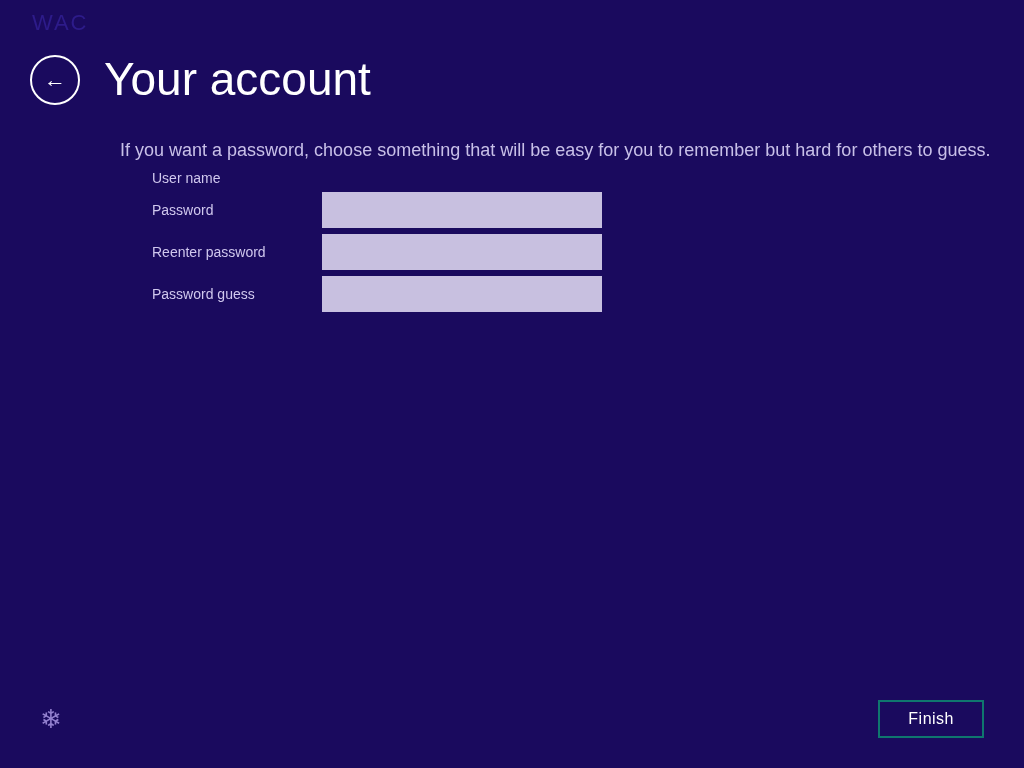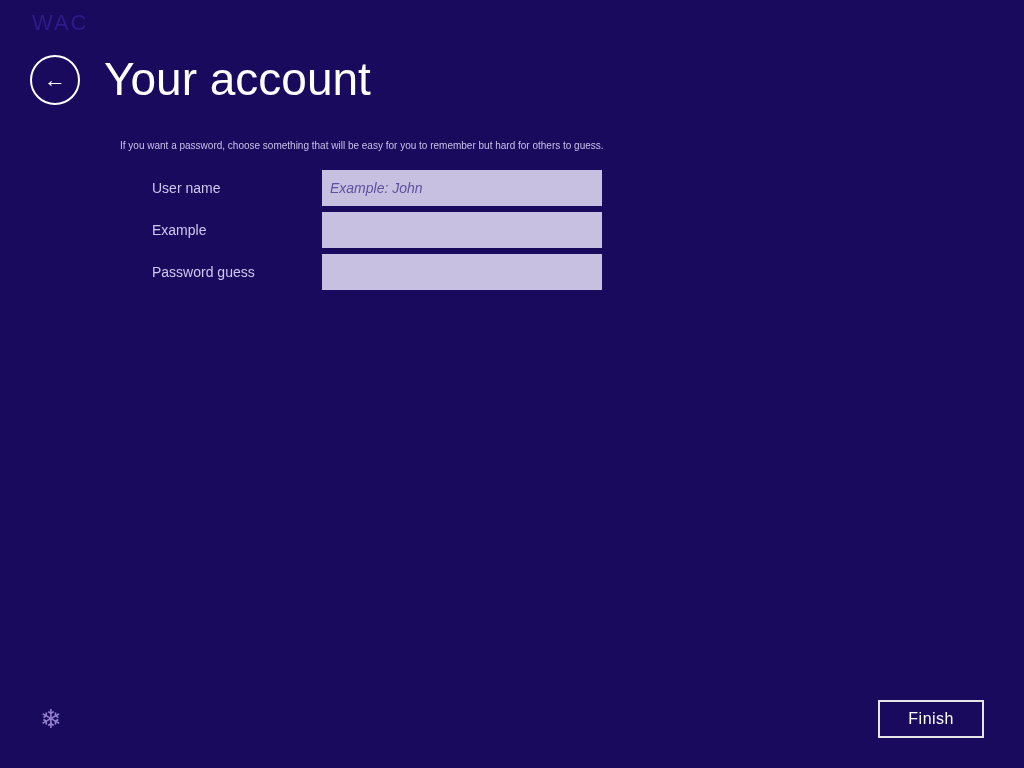--- a/index.html
+++ b/index.html
@@ -56,21 +56,21 @@
       font-weight: 200;
       color: #ffffff;
       letter-spacing: 0px;
     }
 
     
     .description {
       position: absolute;
       top: 140px;
       left: 120px;
-      font-size: 10px;
+      font-size: 18px;
       color: #c8c0e8;
       font-weight: 300;
       text-align: center;
     }
 
     
     .form-container {
       position: absolute;
       top: 170px;
       left: 120px;
@@ -114,21 +114,21 @@
       left: 40px;
       right: 40px;
       display: flex;
       align-items: center;
       justify-content: space-between;
     }
 
     
     .finish-button {
       background: transparent;
-      border: 2px solid #e5e5e5;
+      border: 2px solid #0f766e;
       color: #ffffff;
       font-size: 16px;
       font-weight: 300;
       padding: 8px 28px;
       cursor: pointer;
       font-family: 'Segoe UI', Arial, sans-serif;
       letter-spacing: 0.5px;
     }
 
     
@@ -147,28 +147,31 @@
 </button>
 
 <div class="page-title">Your account</div>
 
 <div class="description">If you want a password, choose something that will be easy for you to remember but hard for others to guess.</div>
 
 <div class="form-container">
 
   <div class="form-row">
     <label class="form-label" for="input-username">User name</label>
-    <input class="form-input" id="input-username" type="text" placeholder="Example: John" style="">
   </div>
 
   <div class="form-row">
-    <label class="form-label" for="input-password">Example</label>
+    <label class="form-label" for="input-password">Password</label>
     <input class="form-input" id="input-password" type="password" style="">
   </div>
 
+  <div class="form-row">
+    <label class="form-label" for="input-reenter-password">Reenter password</label>
+    <input class="form-input" id="input-reenter-password" type="password" style="">
+  </div>
 
   <div class="form-row">
     <label class="form-label" for="input-password-hint">Password guess</label>
     <input class="form-input" id="input-password-hint" type="text" style="">
   </div>
 
 </div>
 
 <div class="bottom-area">
   <span class="compass-icon">❄</span>

